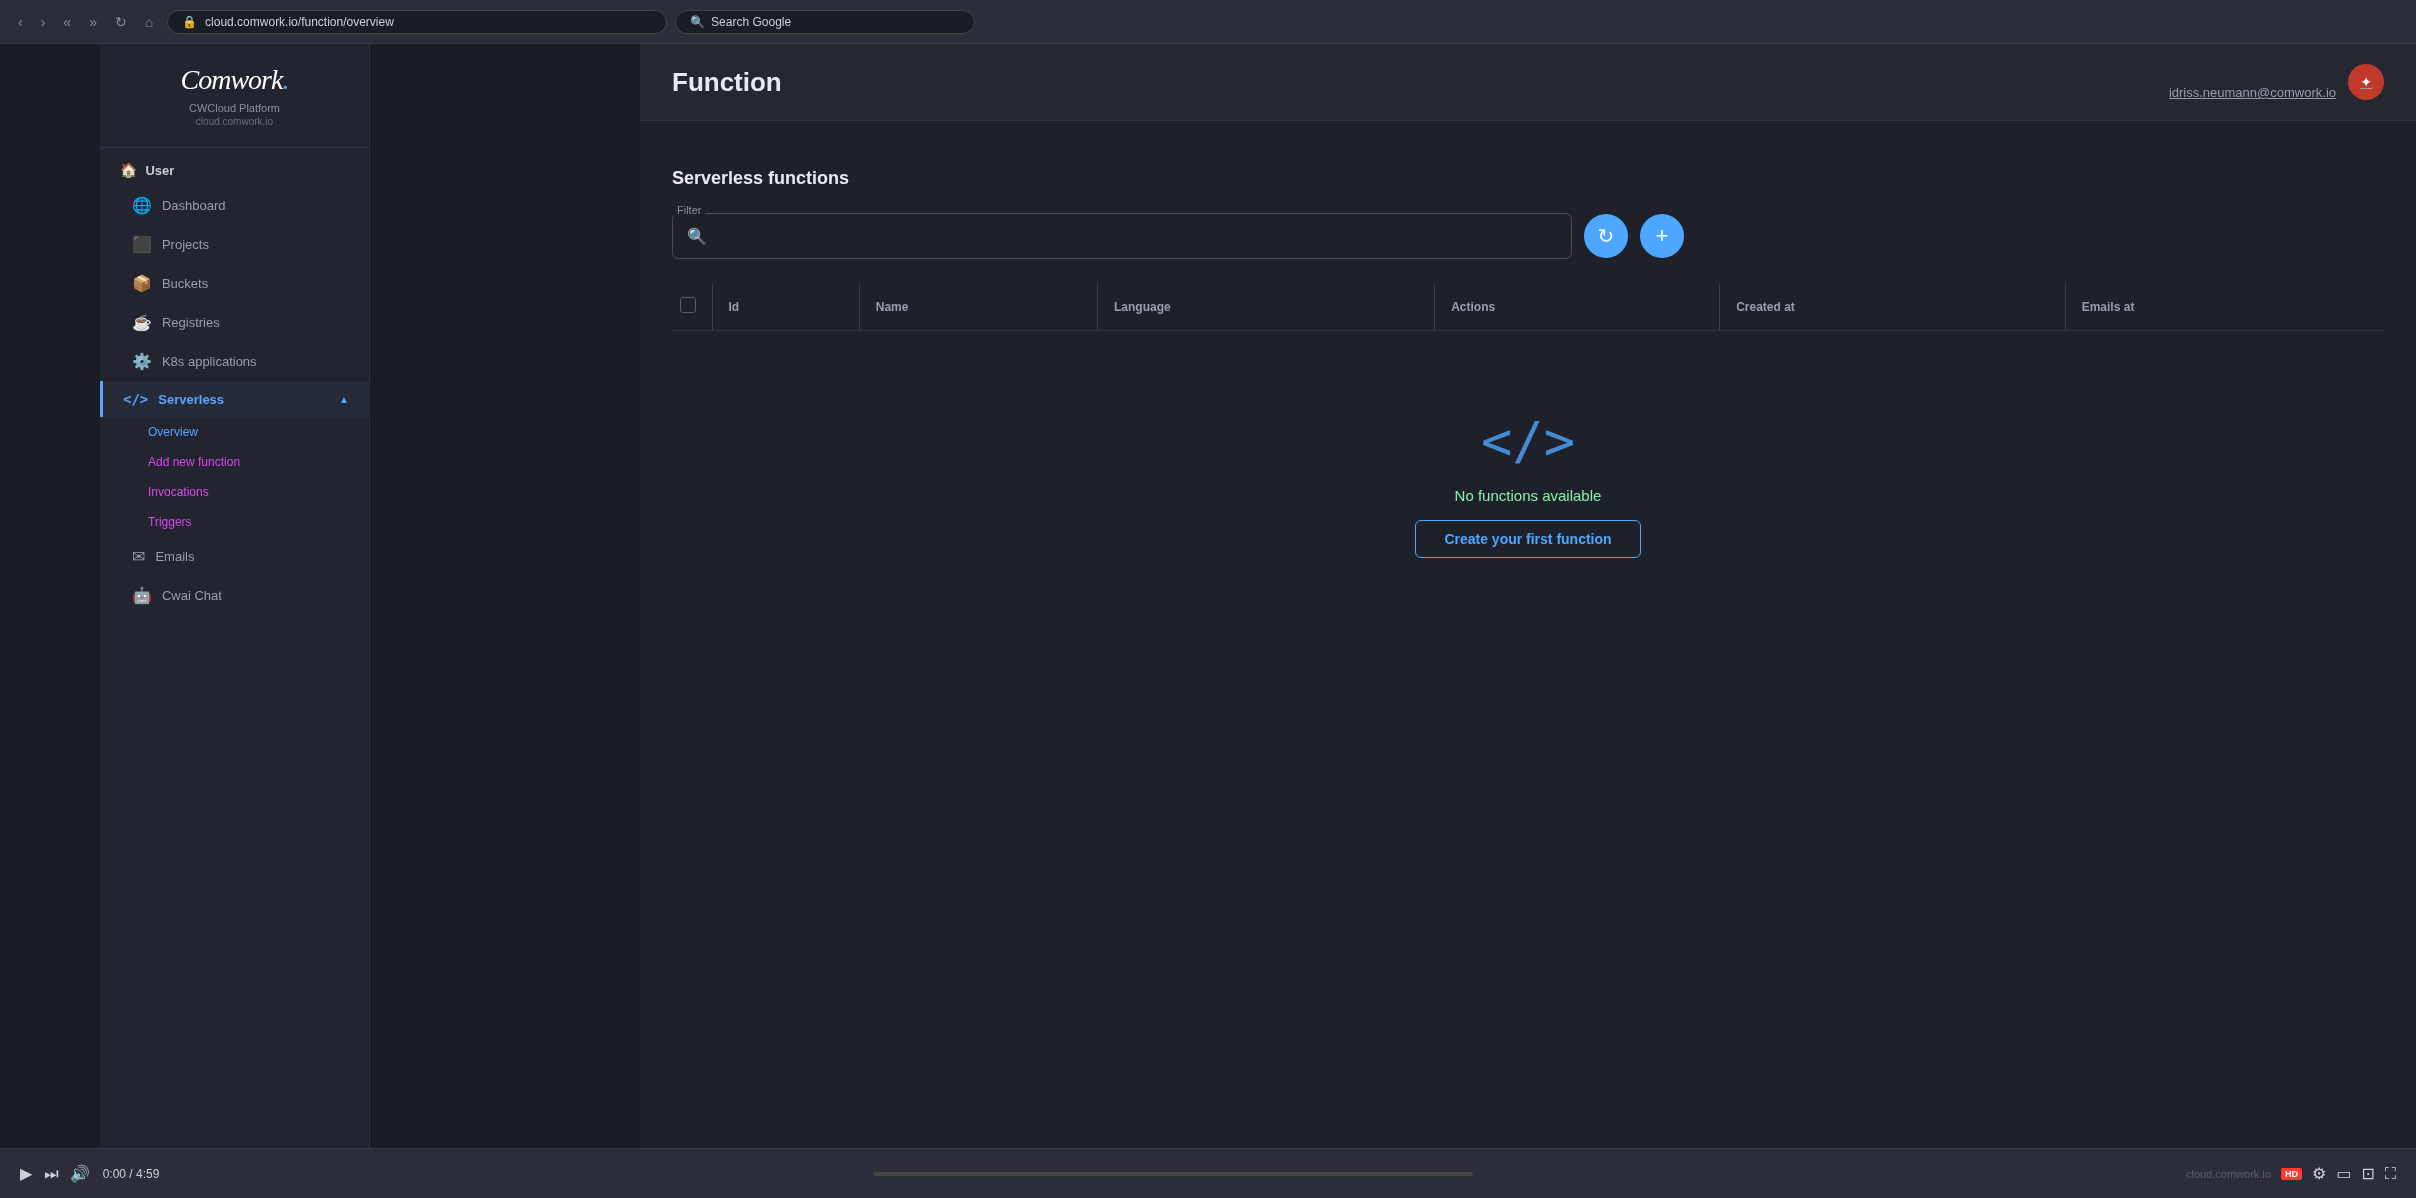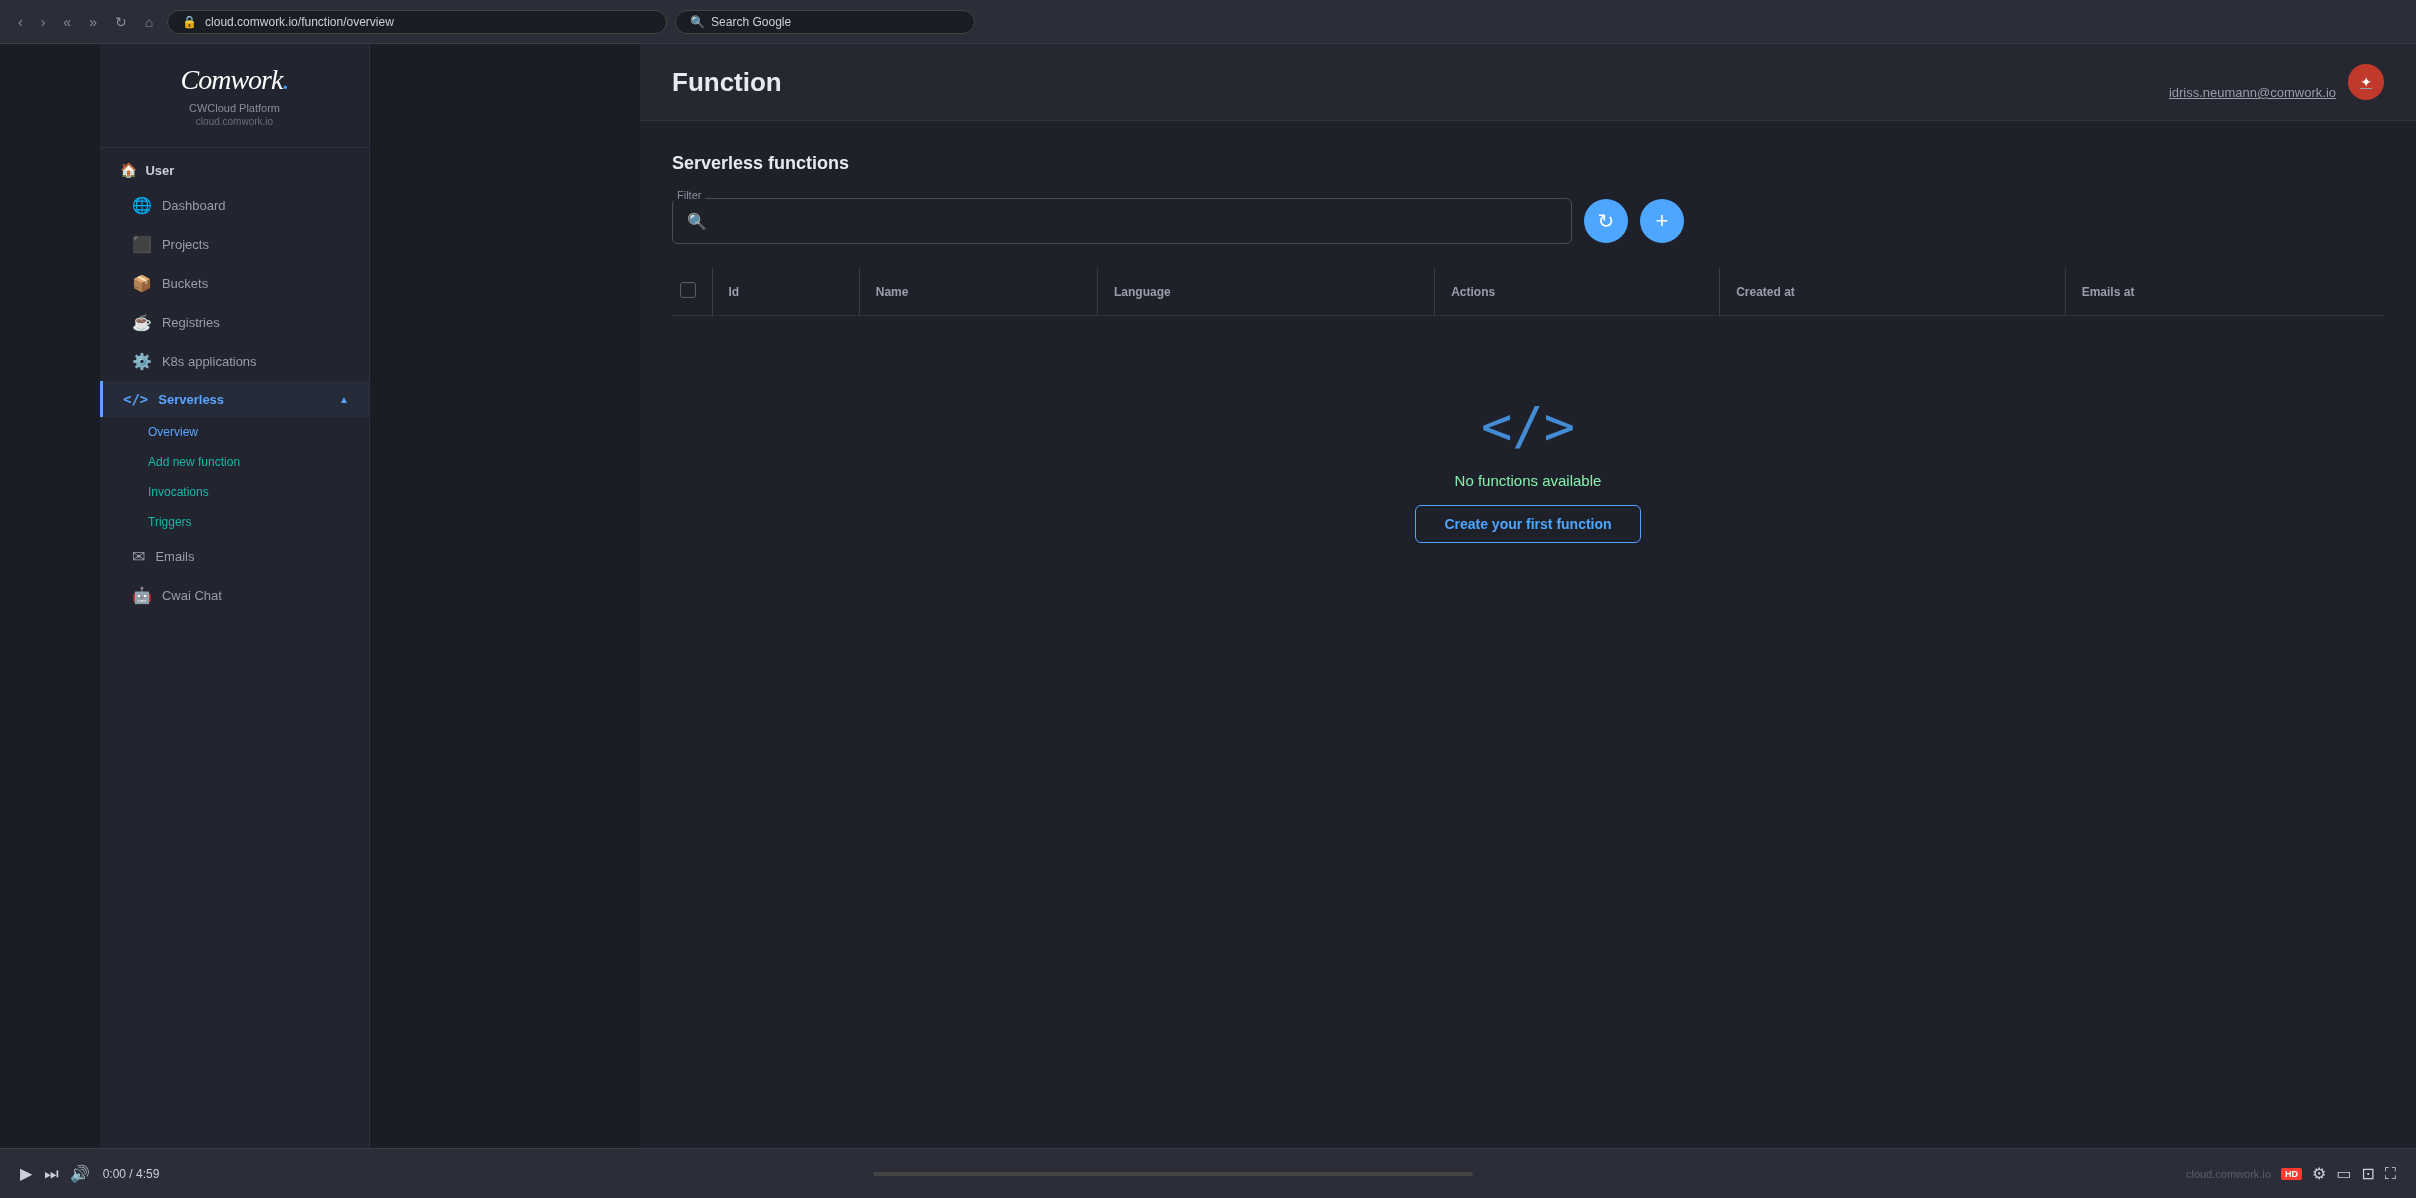--- a/index.html
+++ b/index.html
@@ -141,40 +141,41 @@
       display: flex;
       align-items: center;
       gap: 10px;
       font-weight: 600;
       border-left: 3px solid #5ba4ff;
       background: rgba(91,164,255,0.05);
     }
     .serverless-sub {
       padding: 8px 20px 8px 48px;
       font-size: 12px;
-      color: #14b8a6;
+      color: #d946ef;
       cursor: pointer;
     }
     .serverless-sub.active {
       color: #5ba4ff;
     }
 
     .chevron {
       margin-left: auto;
       font-size: 10px;
     }
 
     
     .main-content {
       flex: 1;
       display: flex;
       flex-direction: column;
       overflow: hidden;
       background: #1e2129;
       margin-left: 270px;
+      gap: 15px;
     }
 
     
     .page-header {
       background: #252830;
       padding: 20px 32px;
       border-bottom: 1px solid #2e3140;
       display: flex;
       align-items: center;
       justify-content: space-between;

